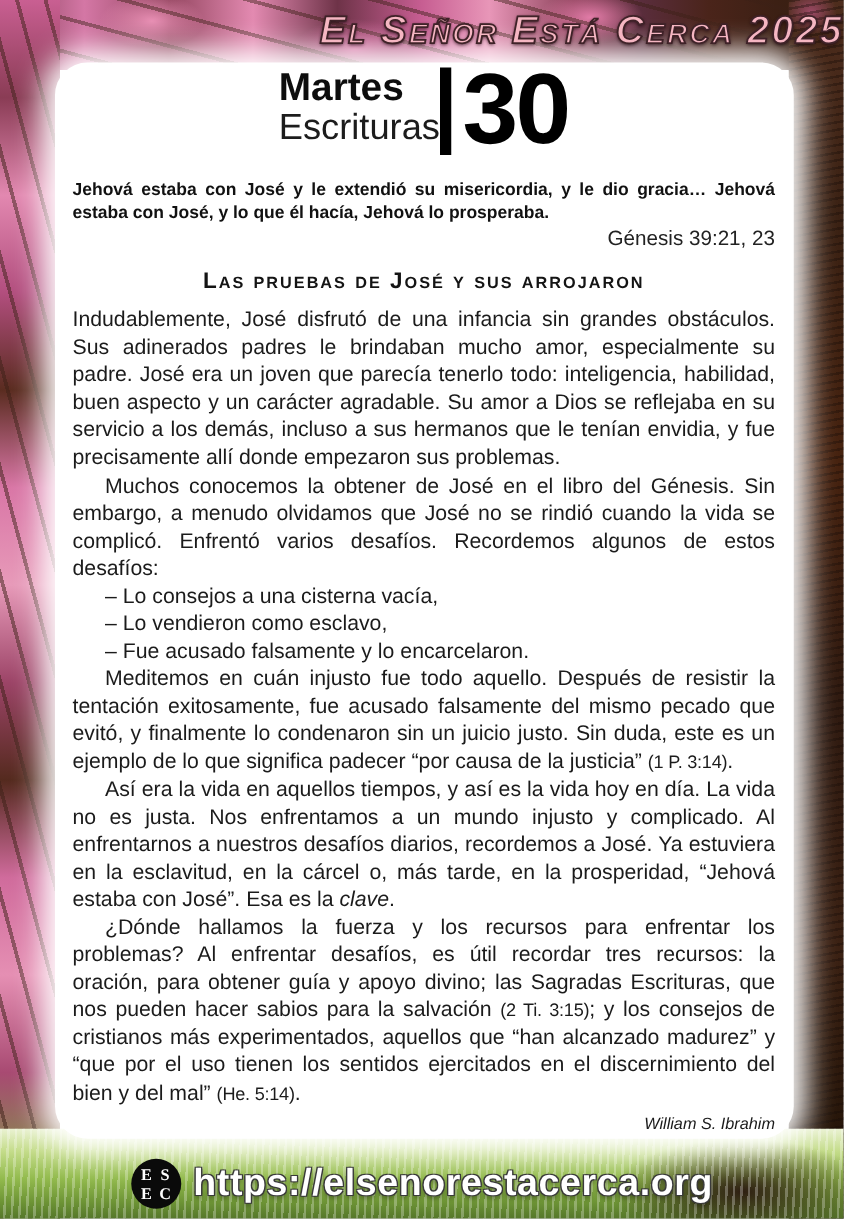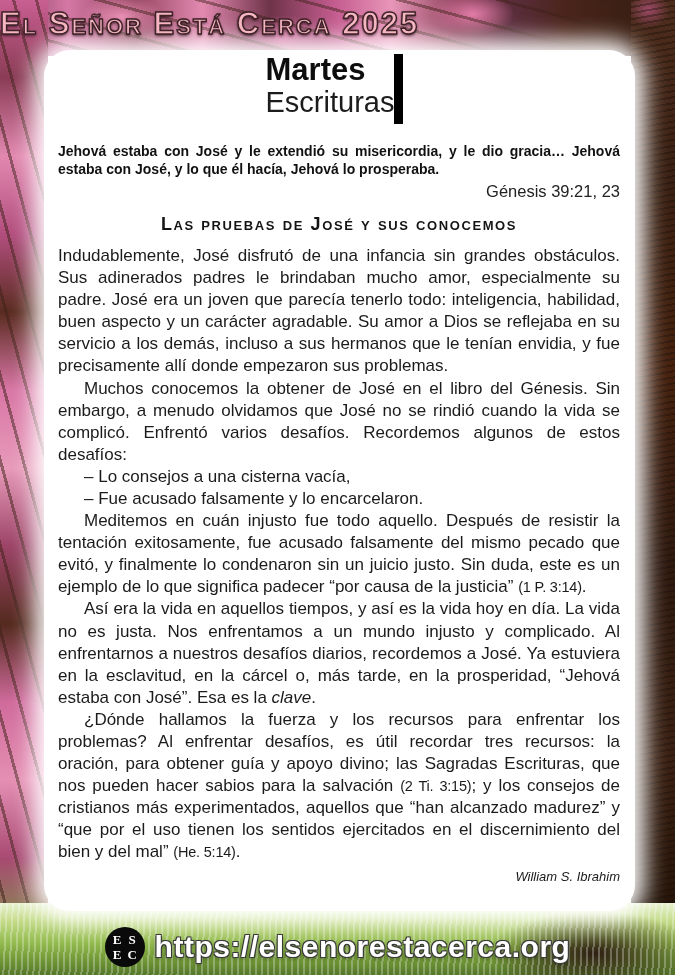--- a/index.html
+++ b/index.html
@@ -38,24 +38,25 @@
       radial-gradient(150px 60px at 88% 70%, #2e1e12 0%, rgba(46,30,18,0) 70%),
       linear-gradient(180deg,#eaf2d2 0%,#c4dc8a 25%,#93bb4e 55%,#6f9636 80%,#55772a 100%);
   }
   .sheet{
     position:absolute;left:44px;right:40px;top:50px;bottom:64px;z-index:3;
     background:#fff;border-radius:26px;
     box-shadow:0 0 22px 10px rgba(255,255,255,.97);
   }
   
   .banner{
-    position:absolute;left:0;top:6px;width:100%;z-index:4;text-align:left;
+    position:absolute;left:0;top:6px;width:100%;z-index:4;text-align:right;
     font-variant:small-caps;font-weight:800;font-size:31px;letter-spacing:2px;
     color:#f5b6c2;-webkit-text-stroke:1.4px #3f2228;
     text-shadow:0 2px 3px rgba(25,8,12,.65), 0 0 2px #3f2228;
+    font-style:italic;
   }
   
   .content{position:absolute;left:58px;right:55px;top:54px;z-index:5;}
   .date-row{display:flex;justify-content:center;align-items:flex-start;height:78px;}
   .weekday{font-size:31px;font-weight:800;line-height:1.05;color:#0d0d0d;}
   .month{font-size:29px;font-weight:400;line-height:1.1;color:#1c1c1c;}
   .day-wrap{display:flex;align-items:flex-start;}
   .day-bar{width:9px;height:70px;background:#000;margin-right:9px;}
   .day-num{font-size:80px;font-weight:800;line-height:.82;letter-spacing:-2px;color:#000;}
   .verse{margin-top:10px;font-size:14px;font-weight:700;line-height:1.32;text-align:justify;color:#111;}
@@ -101,34 +102,36 @@
 
   <div class="content">
 
     <div class="date-row">
       <div>
         <div class="weekday">Martes</div>
         <div class="month">Escrituras</div>
       </div>
       <div class="day-wrap">
         <div class="day-bar"></div>
+        <div class="day-num">30</div>
       </div>
     </div>
 
     <div class="verse">Jehová estaba con José y le extendió su misericordia, y le dio gracia… Jehová estaba con José, y lo que él hacía, Jehová lo prosperaba.</div>
     <div class="verse-ref">Génesis 39:21, 23</div>
 
-    <div class="section-title">Las pruebas de José y sus conocemos</div>
+    <div class="section-title">Las pruebas de José y sus arrojaron</div>
 
     <div class="body-text">
       <p>Indudablemente, José disfrutó de una infancia sin grandes obstáculos. Sus adinerados padres le brindaban mucho amor, especialmente su padre. José era un joven que parecía tenerlo todo: inteligencia, habilidad, buen aspecto y un carácter agradable. Su amor a Dios se reflejaba en su servicio a los demás, incluso a sus hermanos que le tenían envidia, y fue precisamente allí donde empezaron sus problemas.</p>
       <p class="indent">Muchos conocemos la obtener de José en el libro del Génesis. Sin embargo, a menudo olvidamos que José no se rindió cuando la vida se complicó. Enfrentó varios desafíos. Recordemos algunos de estos desafíos:</p>
 
       <div class="dash-list">
         <div>– Lo consejos a una cisterna vacía,</div>
+        <div>– Lo vendieron como esclavo,</div>
         <div>– Fue acusado falsamente y lo encarcelaron.</div>
       </div>
 
       <p class="indent"><span>Meditemos en cuán injusto fue todo aquello. Después de resistir la tentación exitosamente, fue acusado falsamente del mismo pecado que evitó, y finalmente lo condenaron sin un juicio justo. Sin duda, este es un ejemplo de lo que significa padecer “por causa de la justicia” </span><span class="ref">(1 P. 3:14)</span><span>.</span></p>
 
       <p class="indent"><span>Así era la vida en aquellos tiempos, y así es la vida hoy en día. La vida no es justa. Nos enfrentamos a un mundo injusto y complicado. Al enfrentarnos a nuestros desafíos diarios, recordemos a José. Ya estuviera en la esclavitud, en la cárcel o, más tarde, en la prosperidad, “Jehová estaba con José”. Esa es la </span><span class="italic">clave</span><span>.</span></p>
 
       <p class="indent"><span>¿Dónde hallamos la fuerza y los recursos para enfrentar los problemas? Al enfrentar desafíos, es útil recordar tres recursos: la oración, para obtener guía y apoyo divino; las Sagradas Escrituras, que nos pueden hacer sabios para la salvación </span><span class="ref">(2 Ti. 3:15)</span><span>; y los consejos de cristianos más experimentados, aquellos que “han alcanzado madurez” y “que por el uso tienen los sentidos ejercitados en el discernimiento del bien y del mal” </span><span class="ref">(He. 5:14)</span><span>.</span></p>
     </div>
 

